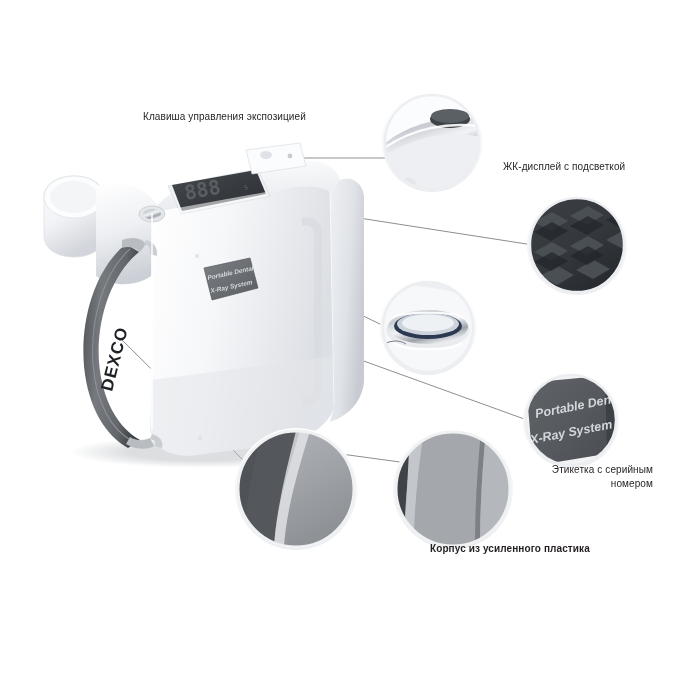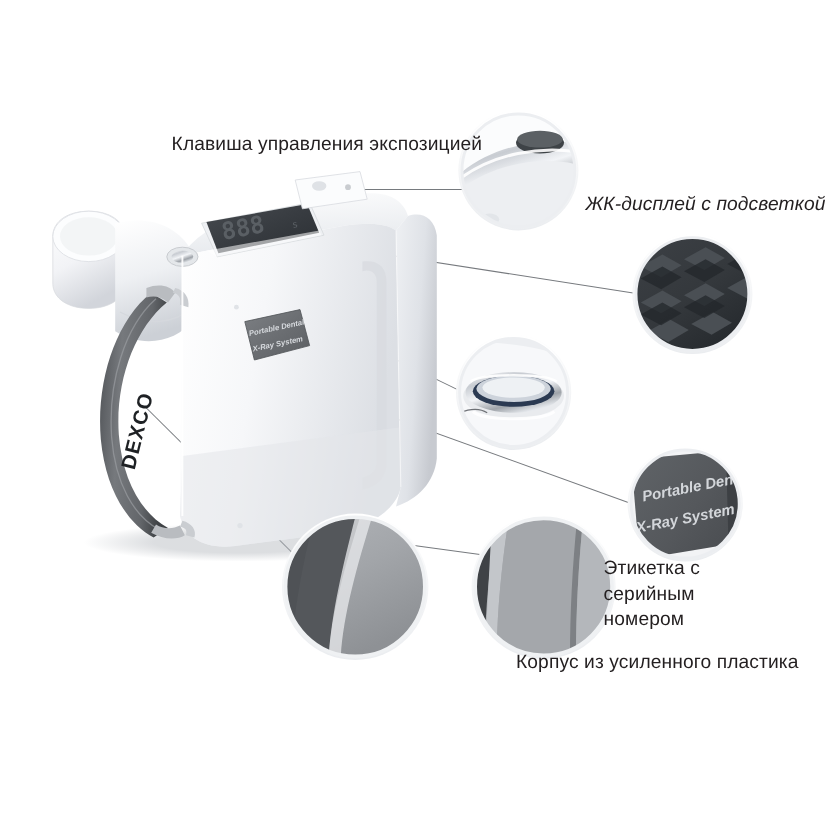--- a/index.html
+++ b/index.html
@@ -22,32 +22,32 @@
   #art {
     position: absolute;
     left: 0;
     top: 0;
     width: 700px;
     height: 700px;
   }
   .callout-label {
     position: absolute;
     color: #231f20;
-    font-size: 16px;
+    font-size: 10px;
     line-height: 1.35;
     letter-spacing: 0.1px;
     white-space: pre-line;
     font-family: "Liberation Sans", "DejaVu Sans", sans-serif;
   }
   .lbl-exposure   { left: 143px; top: 110px; }
-  .lbl-lcd        { left: 488px; top: 160px; font-style: italic; }
+  .lbl-lcd        { left: 503px; top: 160px; }
   .lbl-power      { left: 484px; top: 303px; }
-  .lbl-serial     { left: 503px; top: 463px; width: 150px; }
+  .lbl-serial     { left: 503px; top: 463px; text-align: right; width: 150px; }
   .lbl-handle     { left: 52px;  top: 542px; }
-  .lbl-housing    { left: 430px; top: 542px; }
+  .lbl-housing    { left: 430px; top: 542px; font-weight: bold; }
 </style>
 </head>
 <body>
 
 <div id="stage">
 
   <svg id="art" viewBox="0 0 700 700">
     <defs>
 
       <linearGradient id="gBodyFront" x1="0" y1="0" x2="1" y2="0.25">

